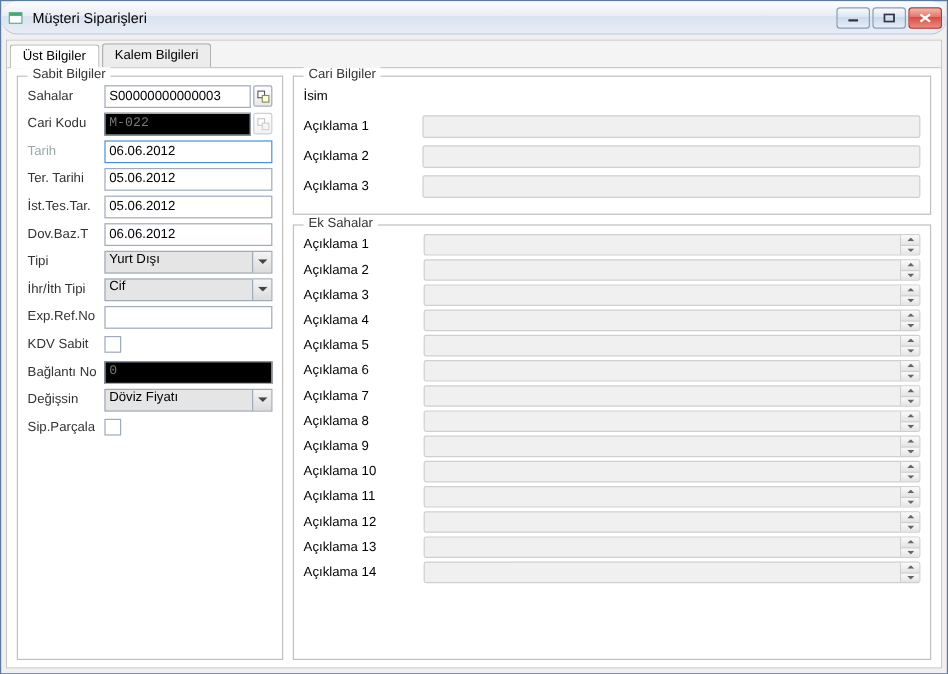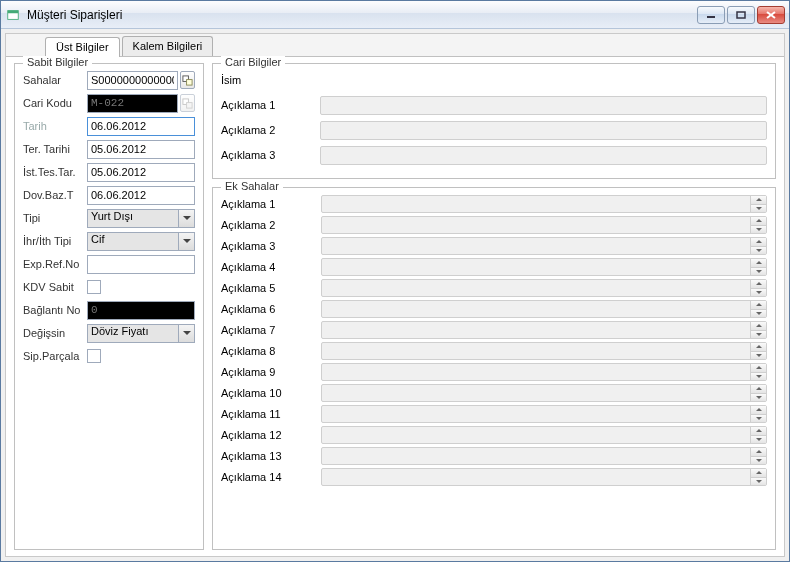--- a/index.html
+++ b/index.html
@@ -19,20 +19,21 @@
   display: flex;
   flex-direction: column;
 }
 .titlebar {
   height: 28px;
   background: linear-gradient(#fdfdfe, #e8edf5 45%, #d9e2ef 46%, #e8eef7);
   border-bottom: 1px solid #b5c5da;
   display: flex;
   align-items: center;
   padding: 0 4px;
+  border-radius: 14px;
 }
 .titlebar .app-icon {
   width: 16px; height: 16px;
   margin-right: 6px;
   display: inline-flex; align-items: center; justify-content: center;
 }
 .titlebar .title { flex: 1; color: #000; font-size: 12px; }
 .winbtns { display: flex; gap: 2px; }
 .winbtn {
   width: 28px; height: 18px;
@@ -66,42 +67,41 @@
   border-bottom: none;
   background: #ececec;
   margin-right: 2px;
   border-radius: 3px 3px 0 0;
   cursor: pointer;
 }
 .tab.active {
   background: #fff;
   position: relative;
   top: 1px;
-  margin-left: 37px;
 }
 .tabbody {
   flex: 1;
   background: #fff;
   padding: 6px 8px;
   display: flex;
   gap: 8px;
 }
 .fieldset {
   border: 1px solid #c0c0c0;
   padding: 6px 8px 8px 8px;
   position: relative;
 }
 .fieldset > .legend {
   position: absolute;
   top: -8px; left: 8px;
   background: #fff;
   padding: 0 4px;
   color: #333;
 }
-.leftcol { width: 190px; display: flex; flex-direction: column; }
+.leftcol { width: 222px; display: flex; flex-direction: column; }
 .rightcol { flex: 1; display: flex; flex-direction: column; gap: 8px; }
 
 .sabit .row {
   display: flex; align-items: center;
   margin-bottom: 3px;
   height: 20px;
 }
 .sabit .lbl {
   width: 64px;
   color: #333;

